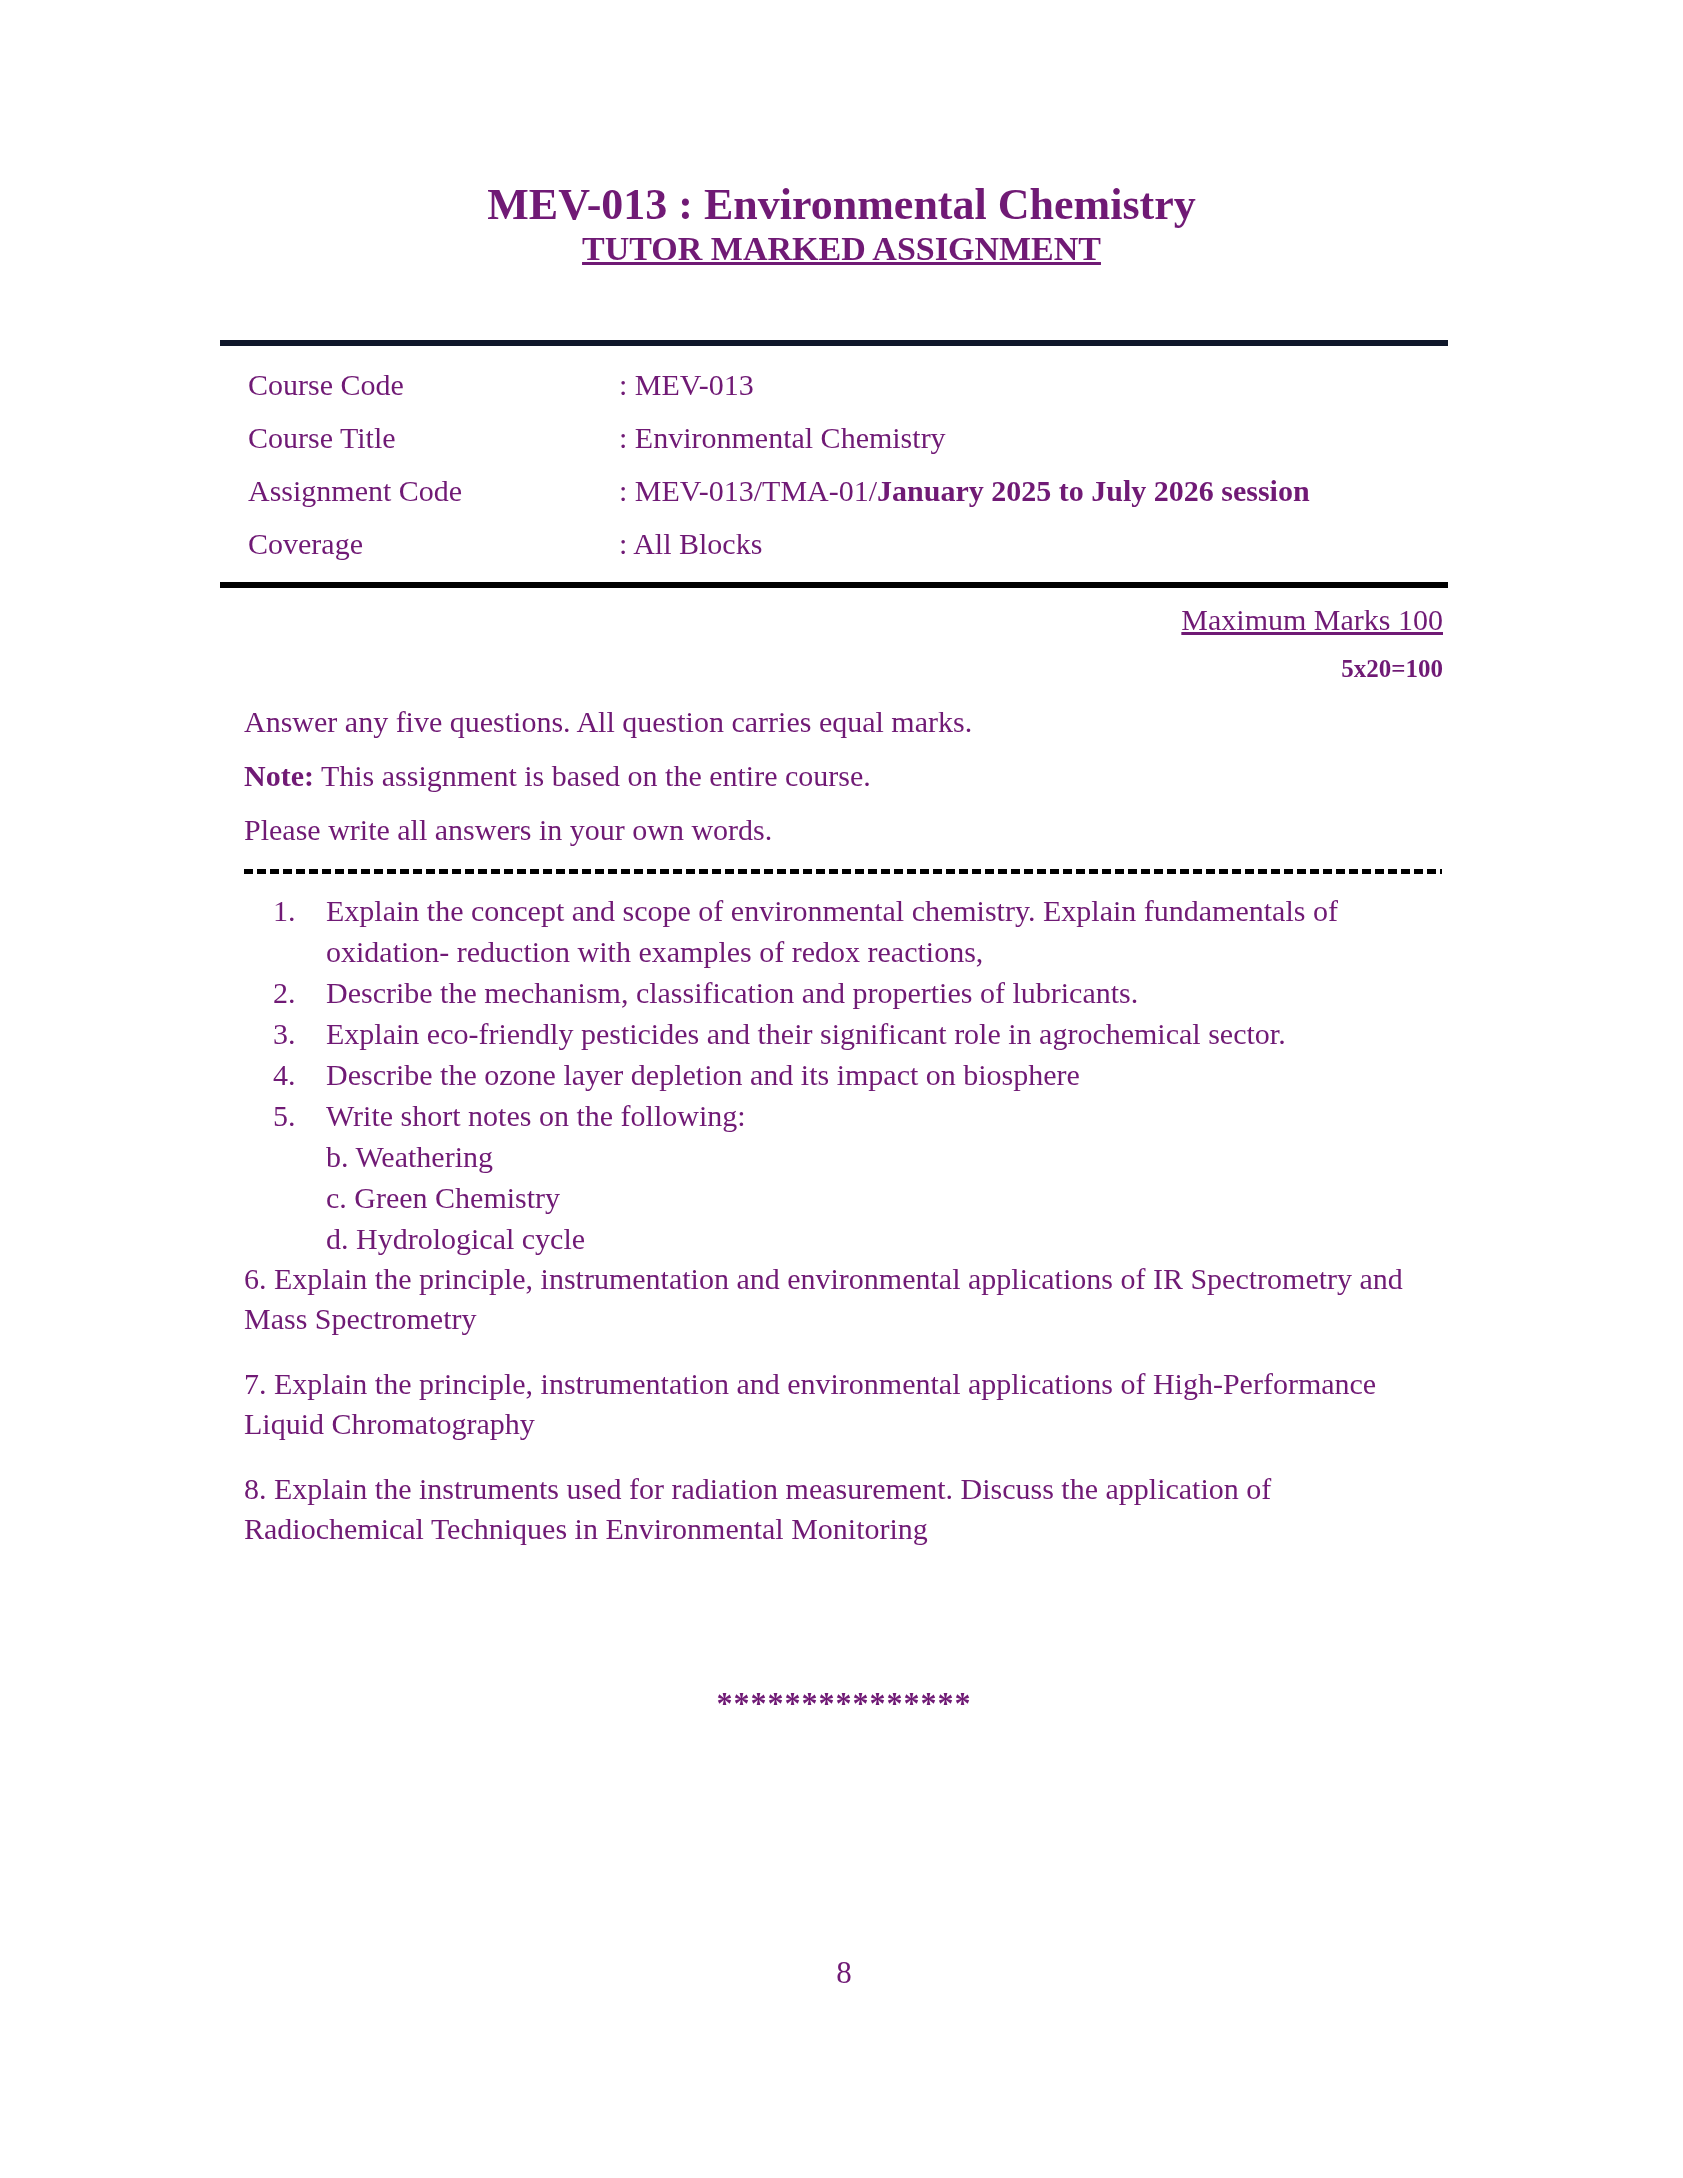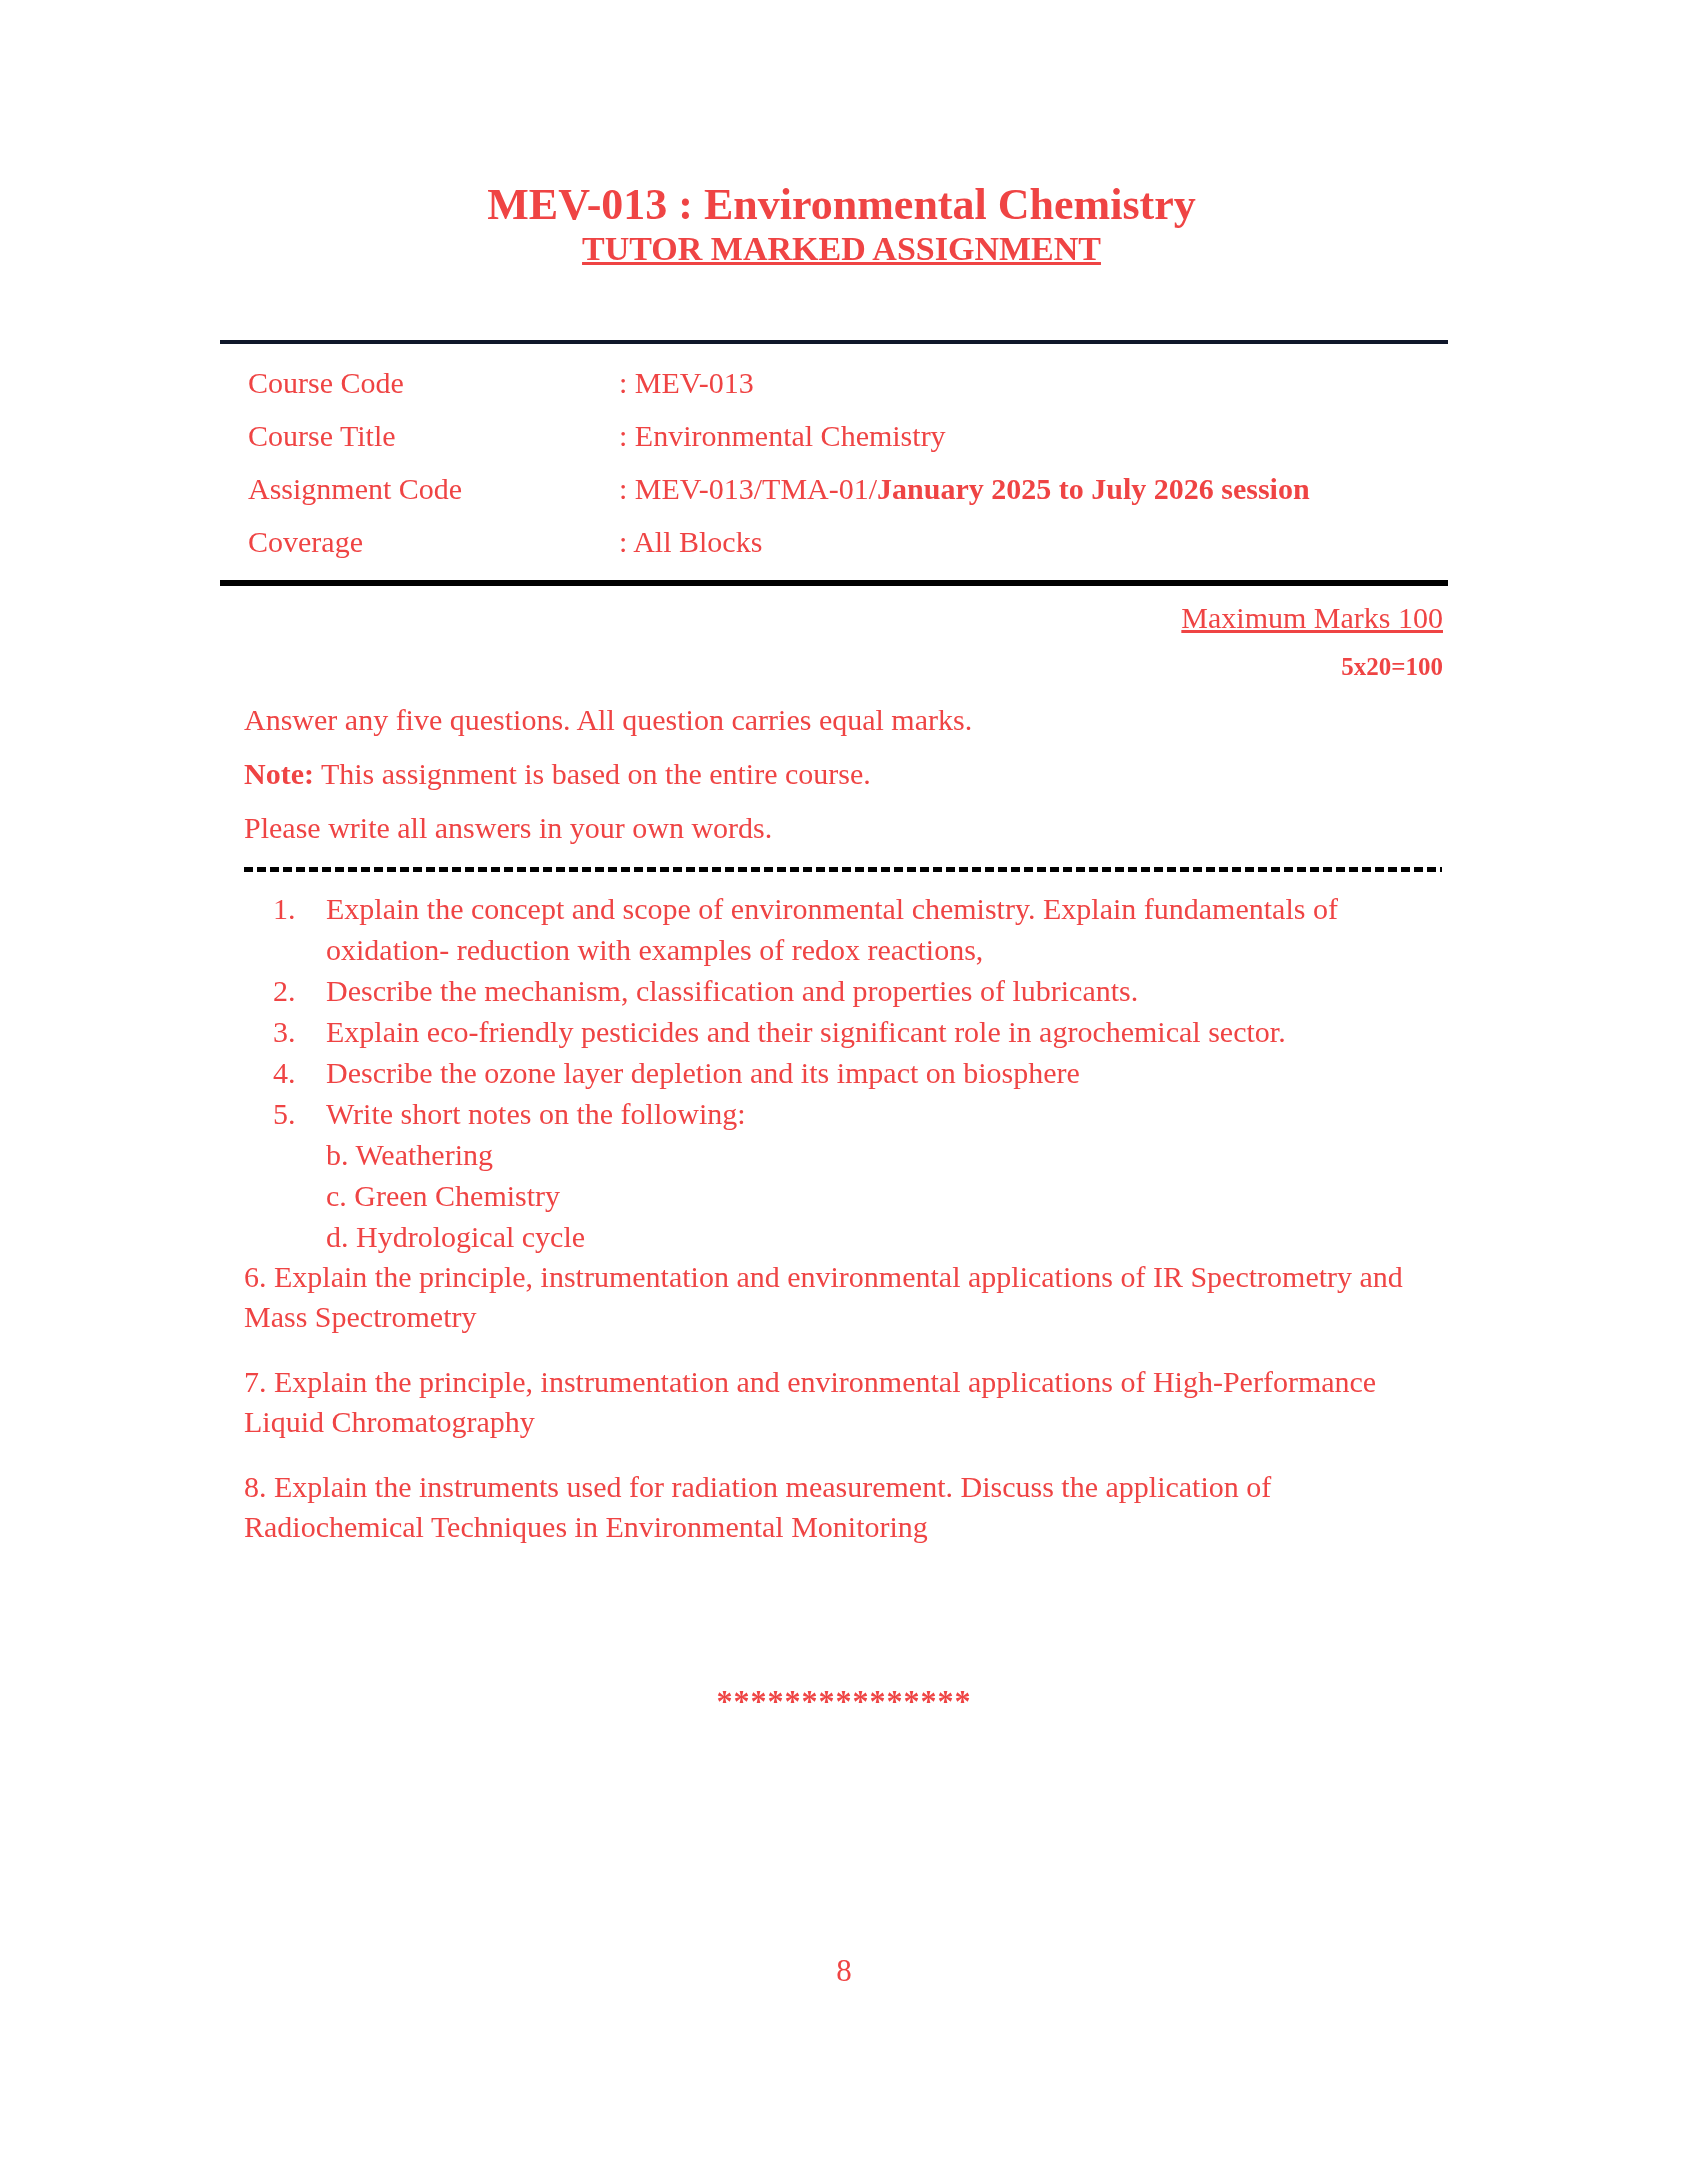--- a/index.html
+++ b/index.html
@@ -1,32 +1,32 @@
 <!DOCTYPE html>
 <html><head>
 <meta charset="utf-8">
 <style>
   html,body{margin:0;padding:0;background:#888;}
   .page{
     position:relative;
     width:1683px;height:2178px;
     background:#ffffff;
-    color:#ef4444;
+    color:#701a75;
     font-family:"Liberation Serif", serif;
     font-size:30px;
     overflow:hidden;
   }
   .header{ padding-top:181px; text-align:center; }
   .doc-title{ font-size:44px; font-weight:bold; line-height:48px; }
   .doc-subtitle{ font-size:34px; font-weight:bold; line-height:40px;text-decoration:underline; }
 
   .course-table{
     margin:71px 0 0 220px;
     width:1228px;
-    border-top:4px solid #0f172a;
+    border-top:6px solid #0f172a;
     border-bottom:6px solid #000;
     padding:12px 0 12px 0;
     box-sizing:border-box;
   }
   .course-row{ display:flex; line-height:53px; padding-left:28px; }
   .course-label{ width:371px; flex:0 0 371px; }
   .course-value{ flex:1; }
   .bold{ font-weight:bold; }
 
   .right-col{ text-align:right; margin-right:240px; }

